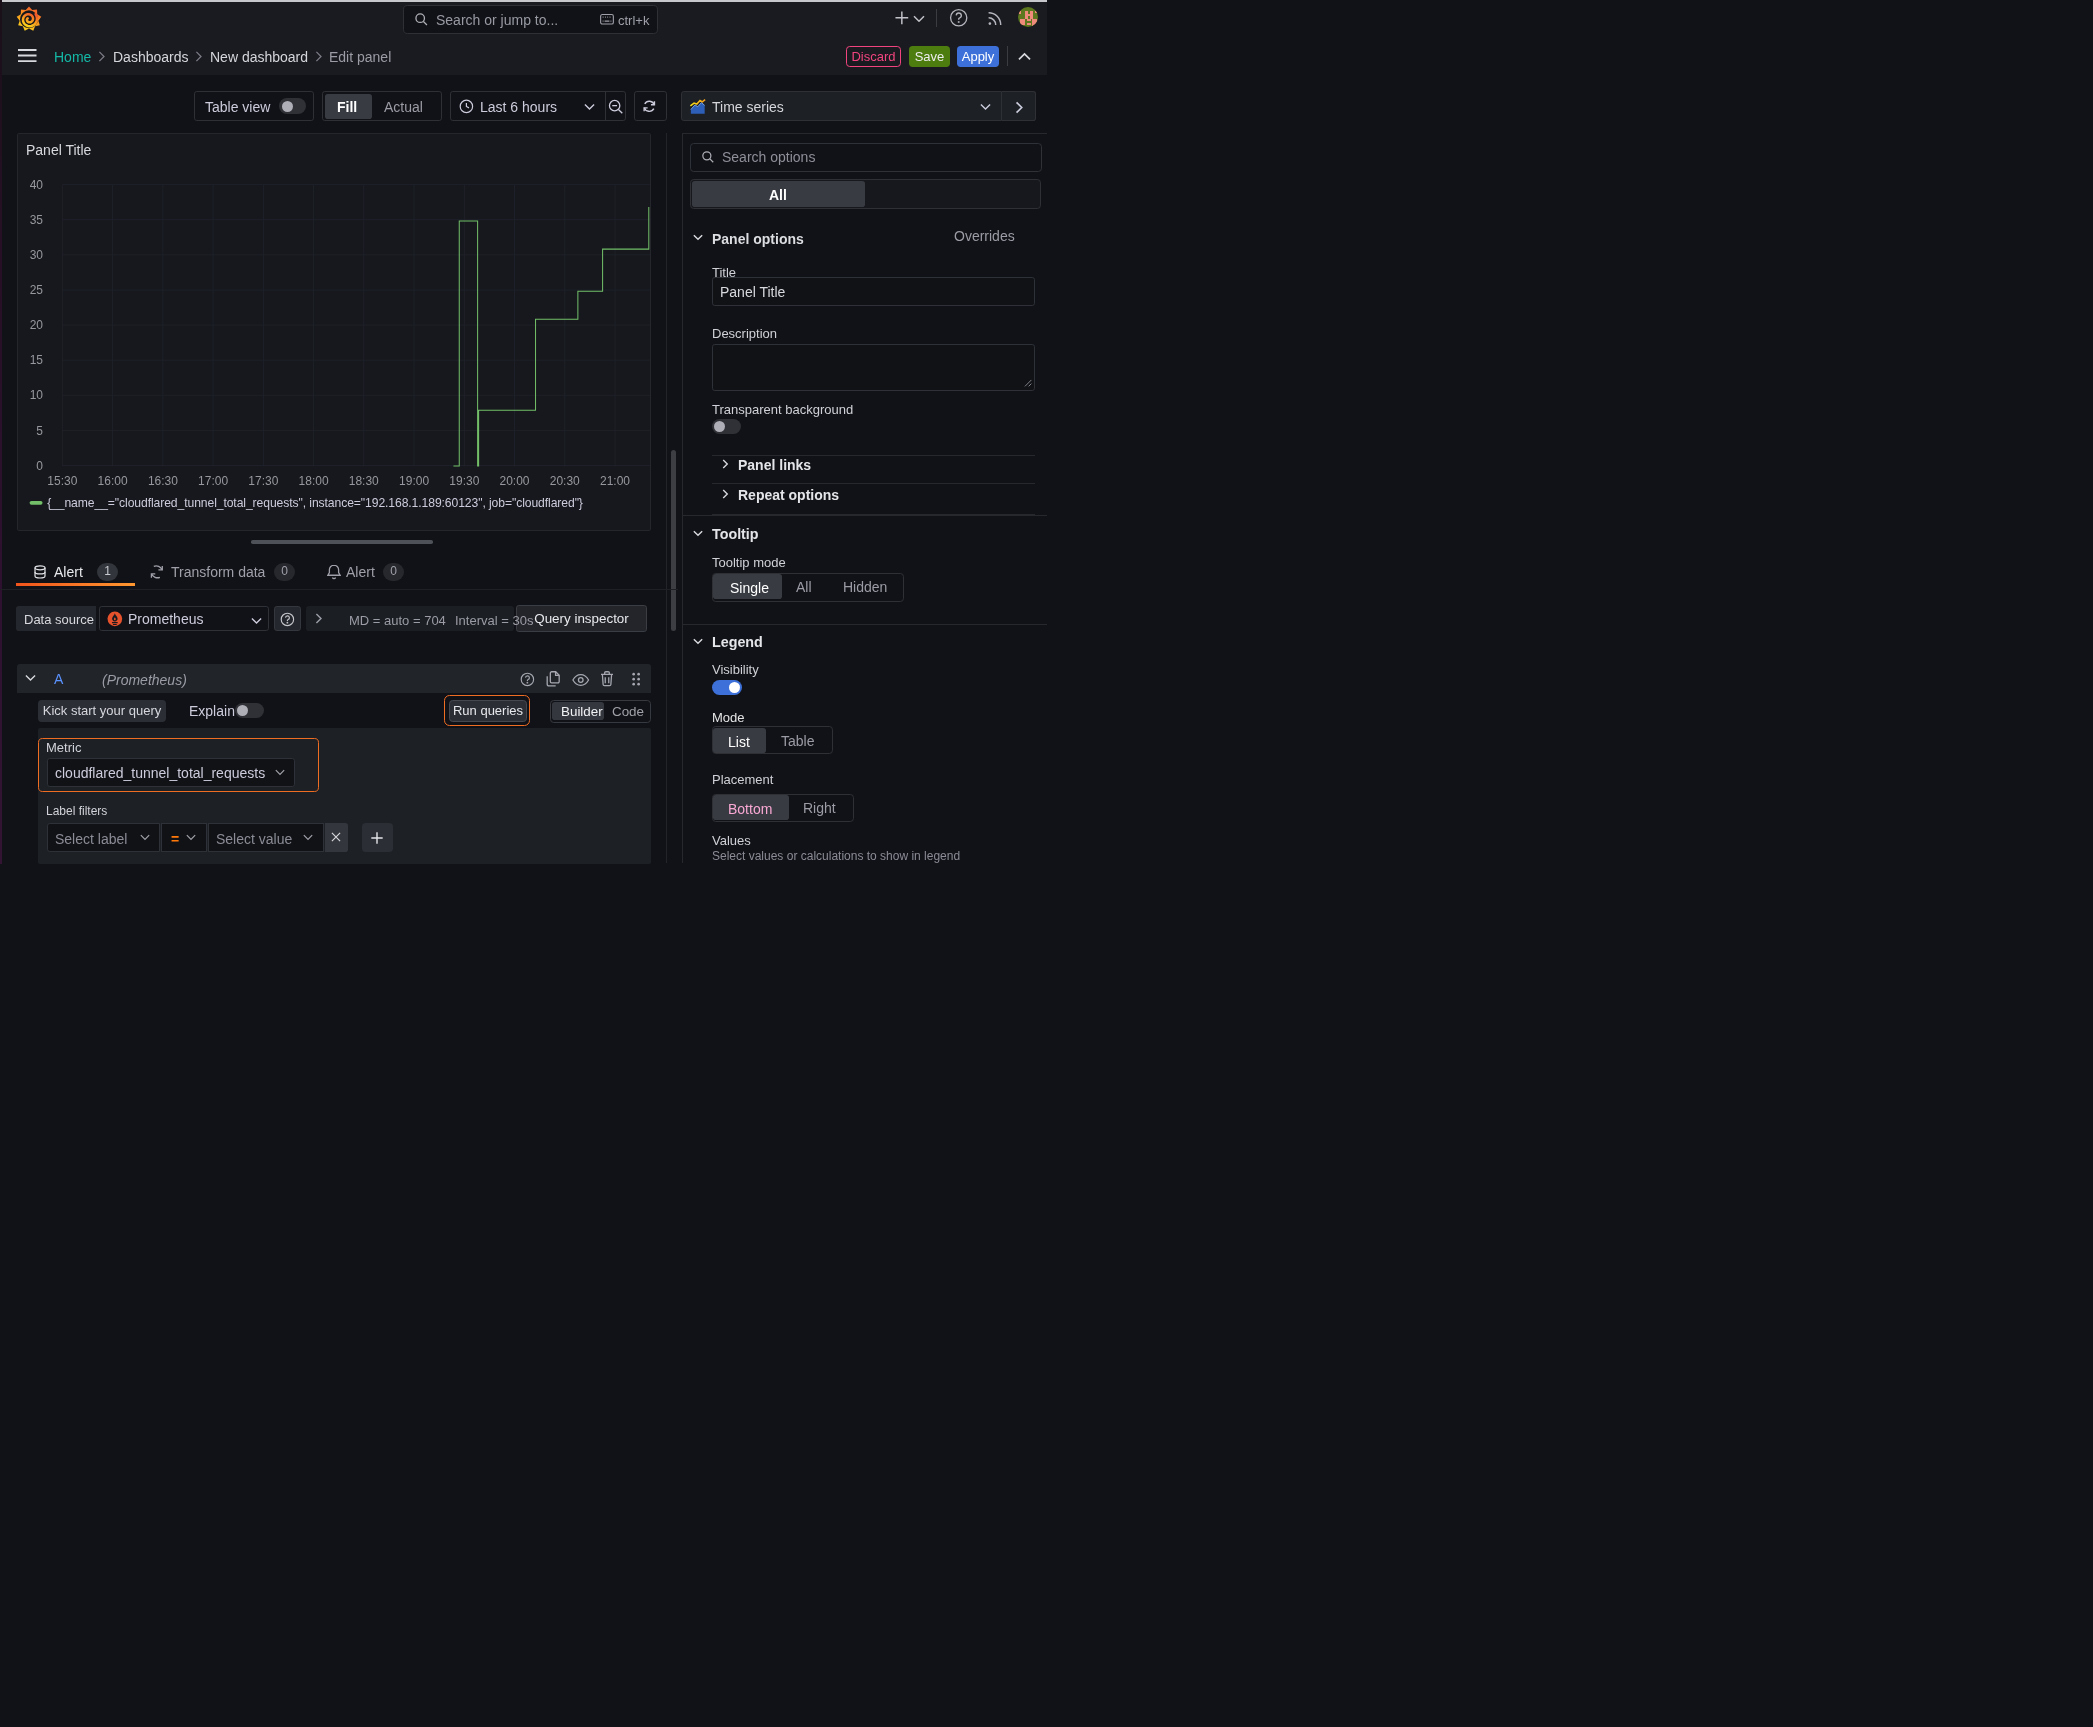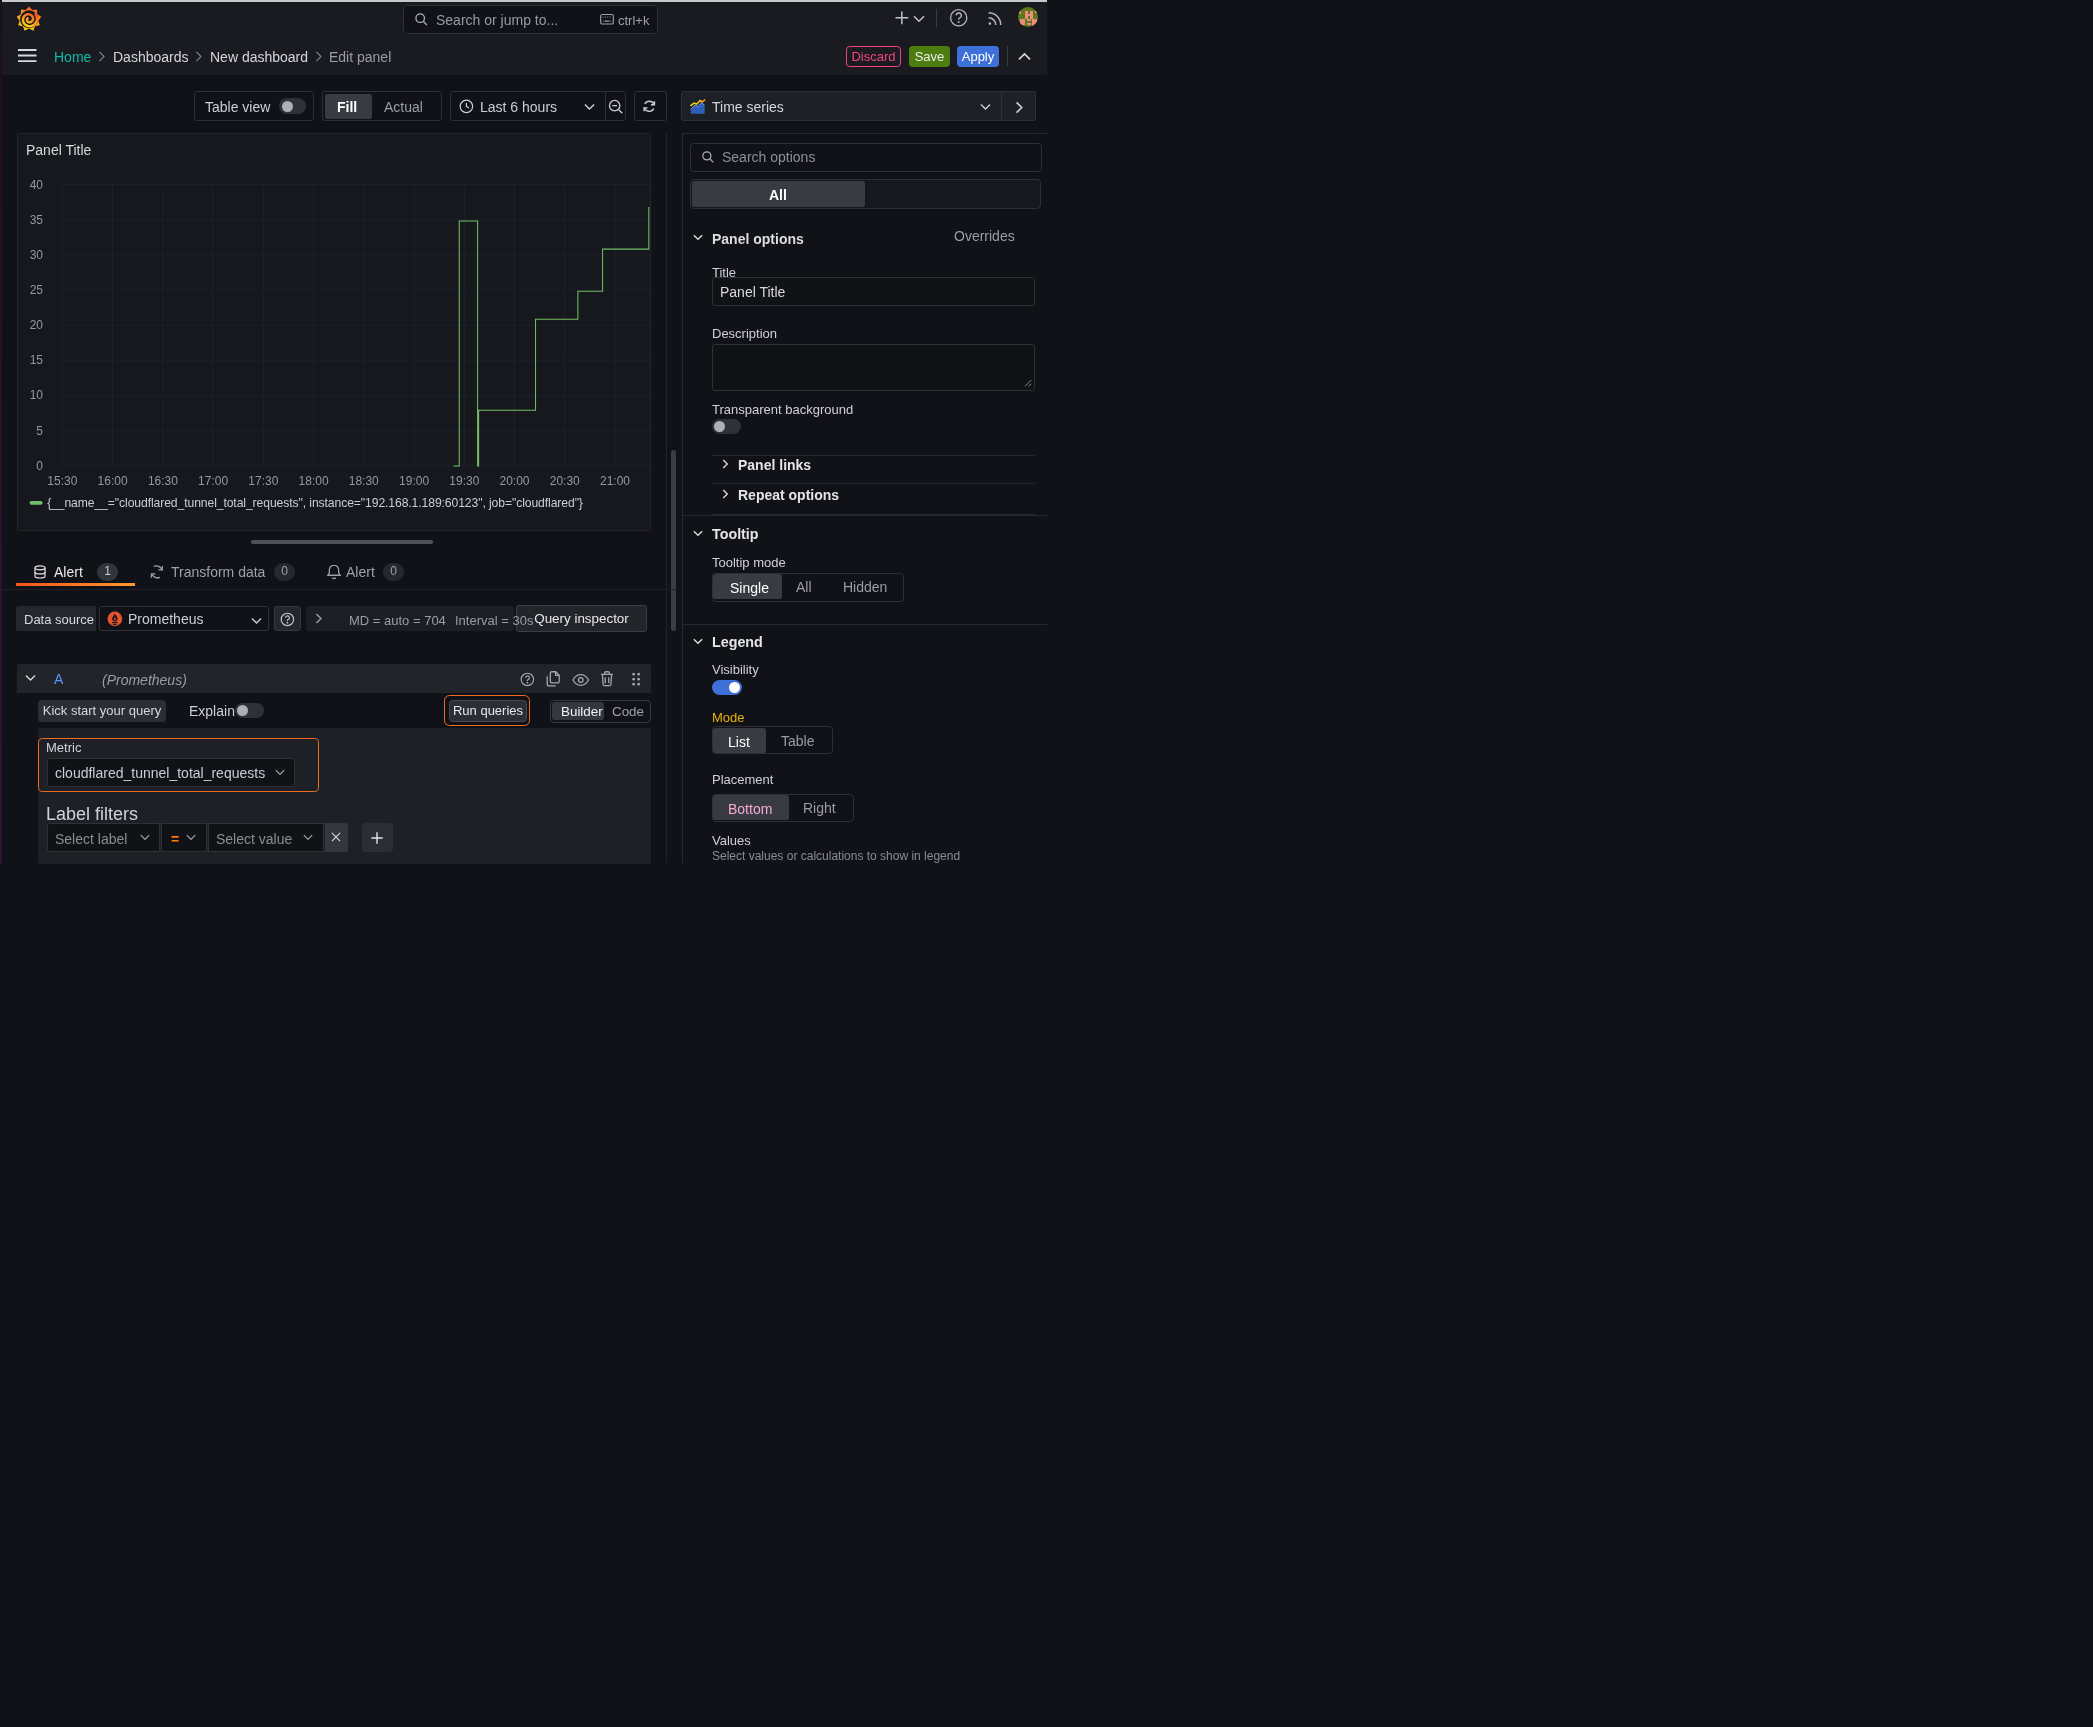--- a/index.html
+++ b/index.html
@@ -290,21 +290,21 @@
 
     
     <div class="abs" style="left:38px;top:728px;width:613px;height:136px;background:#1d2025;border-radius:1.8px;"></div>
     <div class="abs" style="left:38px;top:738px;width:281px;height:54px;border:1.8px solid #ef6c23;border-radius:4.6px;box-sizing:border-box;"></div>
     <div class="abs" style="left:46px;top:740px;font-size:13px;color:#d2d3da;">Metric</div>
     <div class="abs ip" style="left:47px;top:758px;width:248px;height:29px;background:#101216;"></div>
     <div class="abs txt" style="left:55px;top:766px;">cloudflared_tunnel_total_requests</div>
     <svg class="abs" style="left:275px;top:769px" width="10" height="6.5" viewBox="0 0 12 7" fill="none" stroke="#9fa0a9" stroke-width="1.5">
         <path d="M1 1 L6 6 L11 1"></path>
       </svg>
-    <div class="abs" style="left:46px;top:804px;font-size:18px;color:#d2d3da;text-align:center;">Label filters</div>
+    <div class="abs" style="left:46px;top:804px;font-size:12px;color:#d2d3da;text-align:center;">Label filters</div>
     <div class="abs ip" style="left:47px;top:823px;width:113px;height:29px;background:#101216;border-radius:2.8px 0 0 2.8px;"></div>
     <div class="abs" style="left:55px;top:831px;font-size:14px;color:#8b8c96;">Select label</div>
     <svg class="abs" style="left:140px;top:834px" width="10" height="6.5" viewBox="0 0 12 7" fill="none" stroke="#9fa0a9" stroke-width="1.5">
         <path d="M1 1 L6 6 L11 1"></path>
       </svg>
     <div class="abs ip" style="left:161px;top:823px;width:46px;height:29px;background:#101216;border-radius:0;"></div>
     <div class="abs" style="left:171px;top:831px;font-size:14px;color:#ff780a;font-weight:600;">=</div>
     <svg class="abs" style="left:186px;top:834px" width="10" height="6.5" viewBox="0 0 12 7" fill="none" stroke="#9fa0a9" stroke-width="1.5">
         <path d="M1 1 L6 6 L11 1"></path>
       </svg>
@@ -402,21 +402,21 @@
 
     <div class="abs" style="left:682px;top:624px;width:365px;height:0.9px;background:#26282e;"></div>
     <svg class="abs" style="left:693px;top:638px" width="10" height="6.5" viewBox="0 0 12 7" fill="none" stroke="#d8d9de" stroke-width="1.7">
         <path d="M1 1 L6 6 L11 1"></path>
       </svg>
     <div class="abs" style="left:712px;top:634px;font-size:14.3px;font-weight:600;color:#e4e5e9;">Legend</div>
     <div class="abs" style="left:712px;top:662px;font-size:13px;color:#d0d1d8;">Visibility</div>
     <div class="abs" style="left:712px;top:680px;width:30px;height:15px;background:#3d71d9;border-radius:8.3px;">
       <div class="abs" style="left:16.6px;top:2.1px;width:11px;height:11px;border-radius:50%;background:#ffffff;"></div>
     </div>
-    <div class="abs" style="left:712px;top:710px;font-size:13px;color:#eab308;">Mode</div>
+    <div class="abs" style="left:712px;top:710px;font-size:13px;color:#e5e5e5;">Mode</div>
     <div class="abs" style="left:712px;top:726px;width:121px;height:28px;border:0.9px solid #2e3036;border-radius:3.7px;box-sizing:border-box;"></div>
     <div class="abs seg" style="left:713px;top:728px;width:53px;height:25px;"></div>
     <div class="abs" style="left:728px;top:734px;font-size:14px;font-weight:500;color:#ffffff;">List</div>
     <div class="abs txt muted" style="left:781px;top:734px;">Table</div>
     <div class="abs" style="left:712px;top:772px;font-size:13px;color:#d0d1d8;">Placement</div>
     <div class="abs" style="left:712px;top:794px;width:142px;height:28px;border:0.9px solid #2e3036;border-radius:3.7px;box-sizing:border-box;"></div>
     <div class="abs seg" style="left:713px;top:795px;width:76px;height:24.5px;"></div>
     <div class="abs" style="left:728px;top:801px;font-size:14px;font-weight:500;color:#f9a8d4;">Bottom</div>
     <div class="abs txt muted" style="left:803px;top:801px;">Right</div>
     <div class="abs" style="left:712px;top:833px;font-size:13px;color:#d0d1d8;">Values</div>

